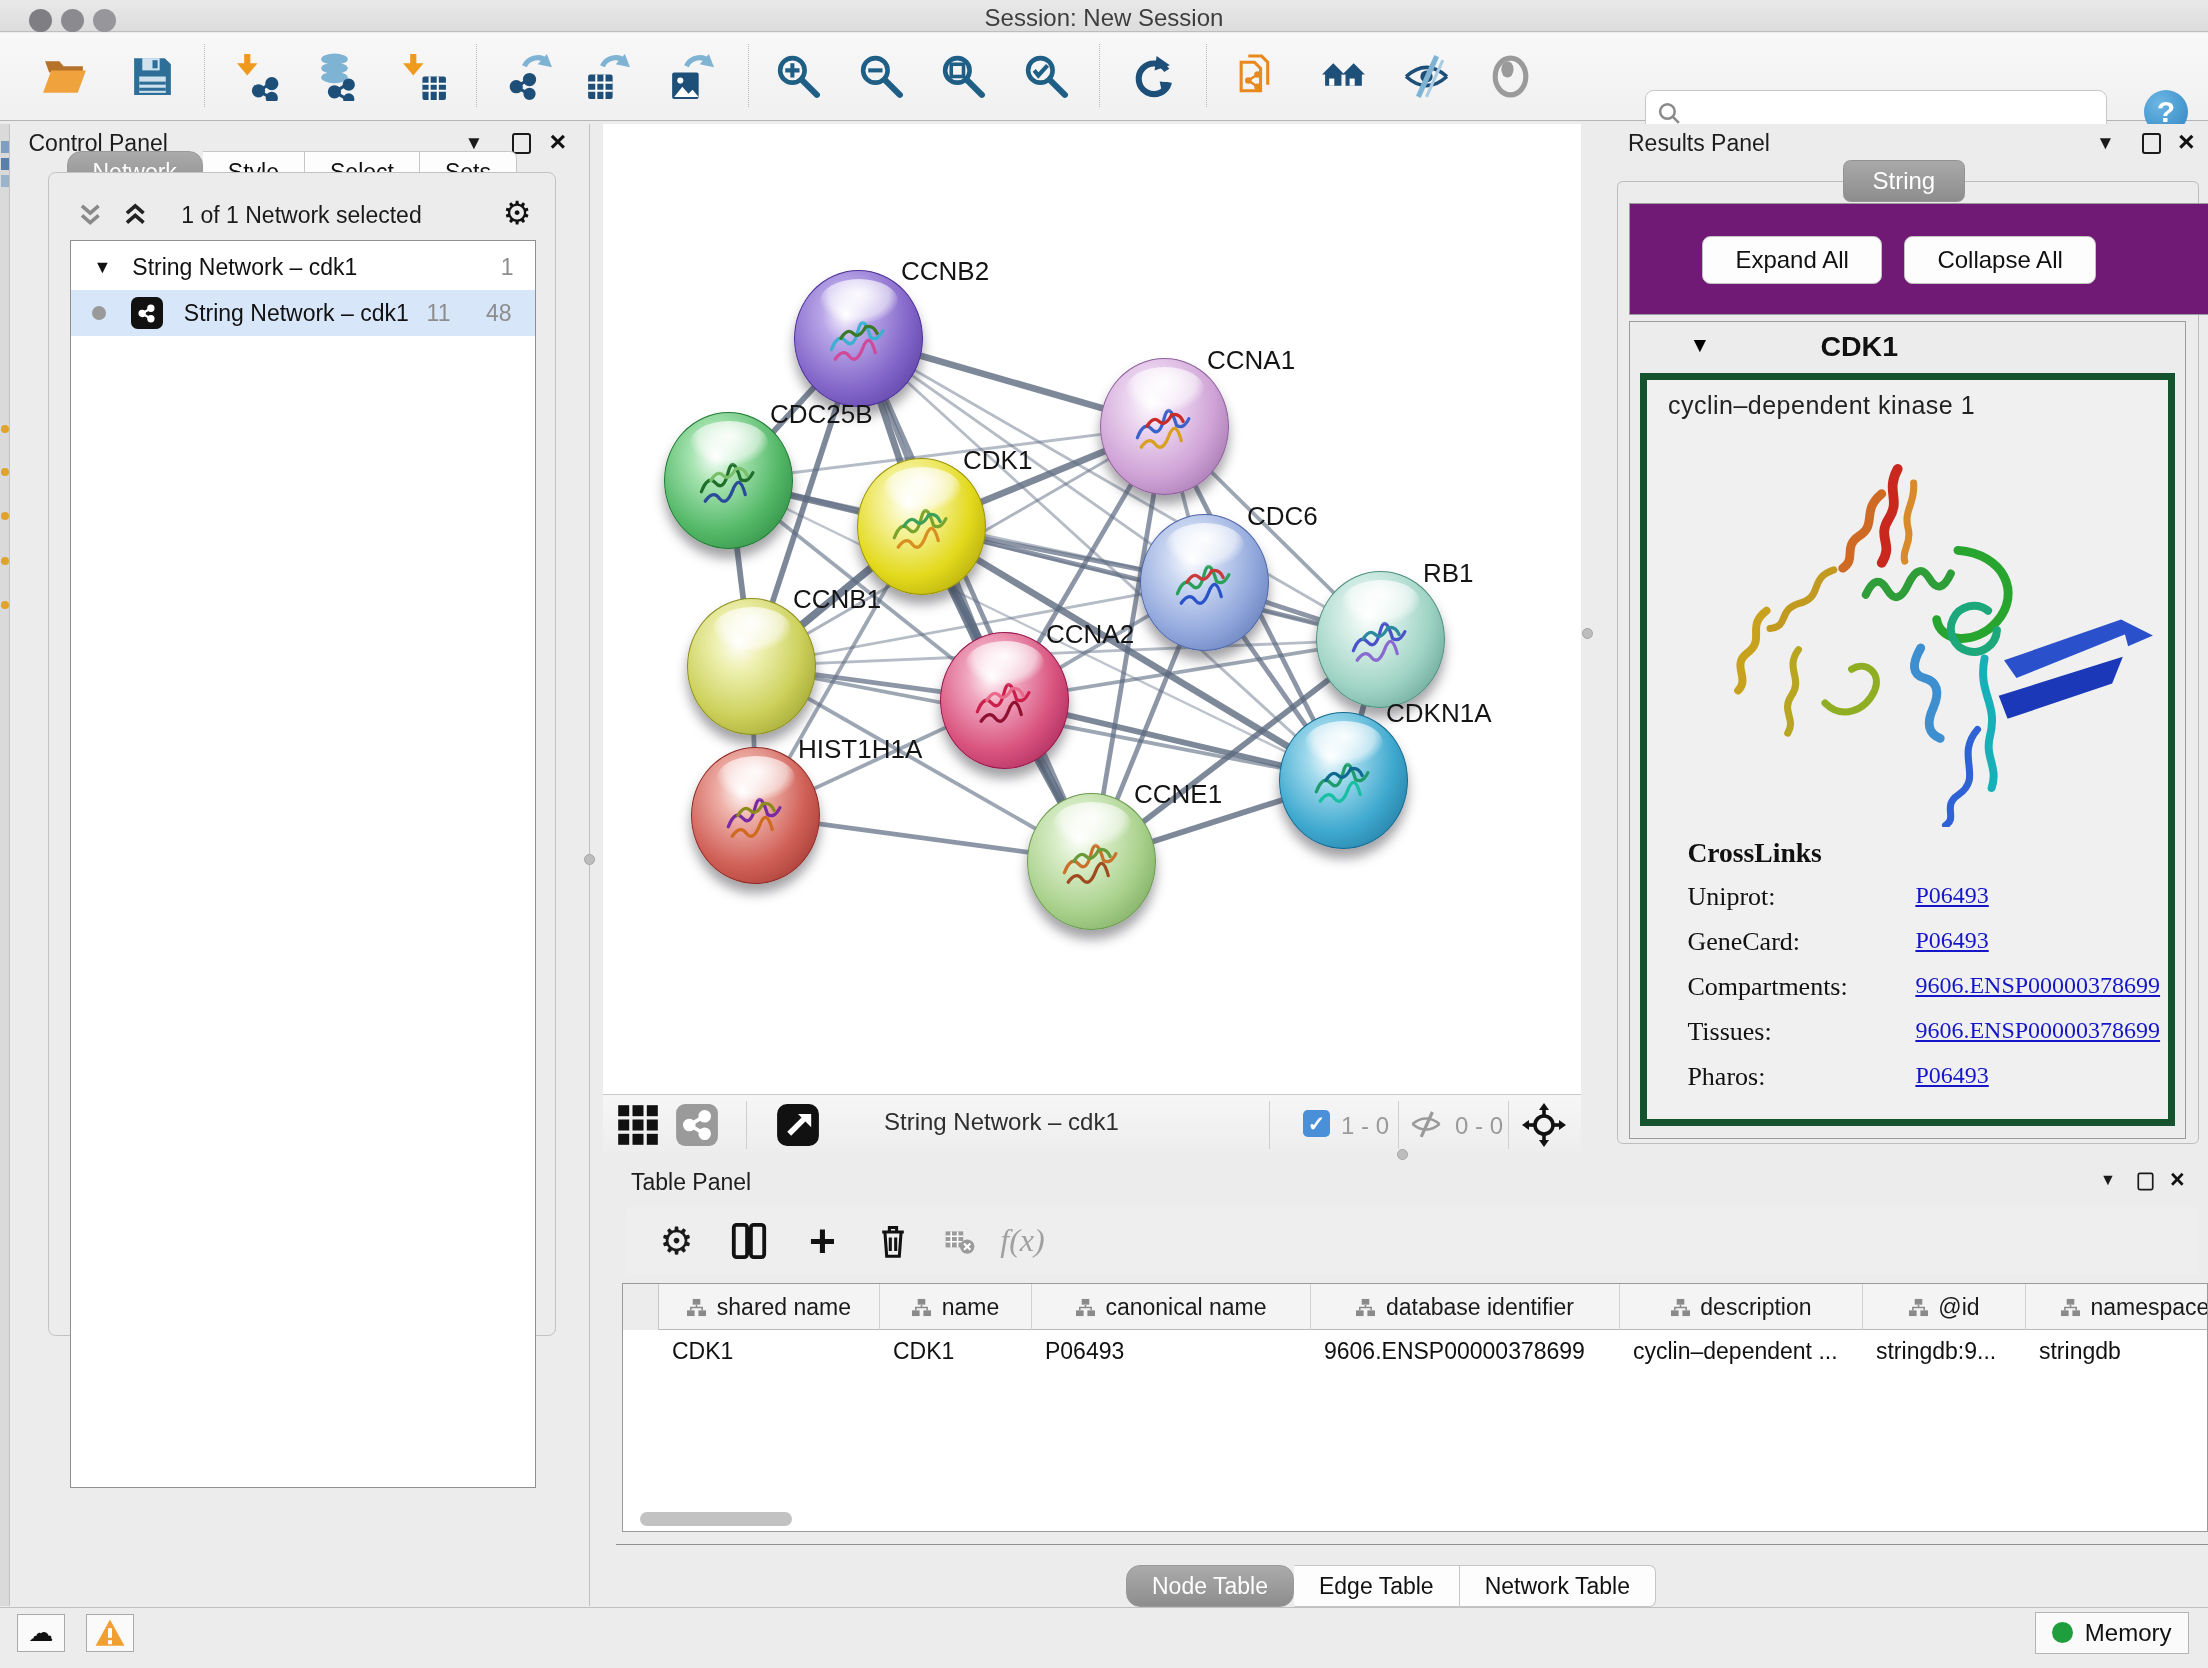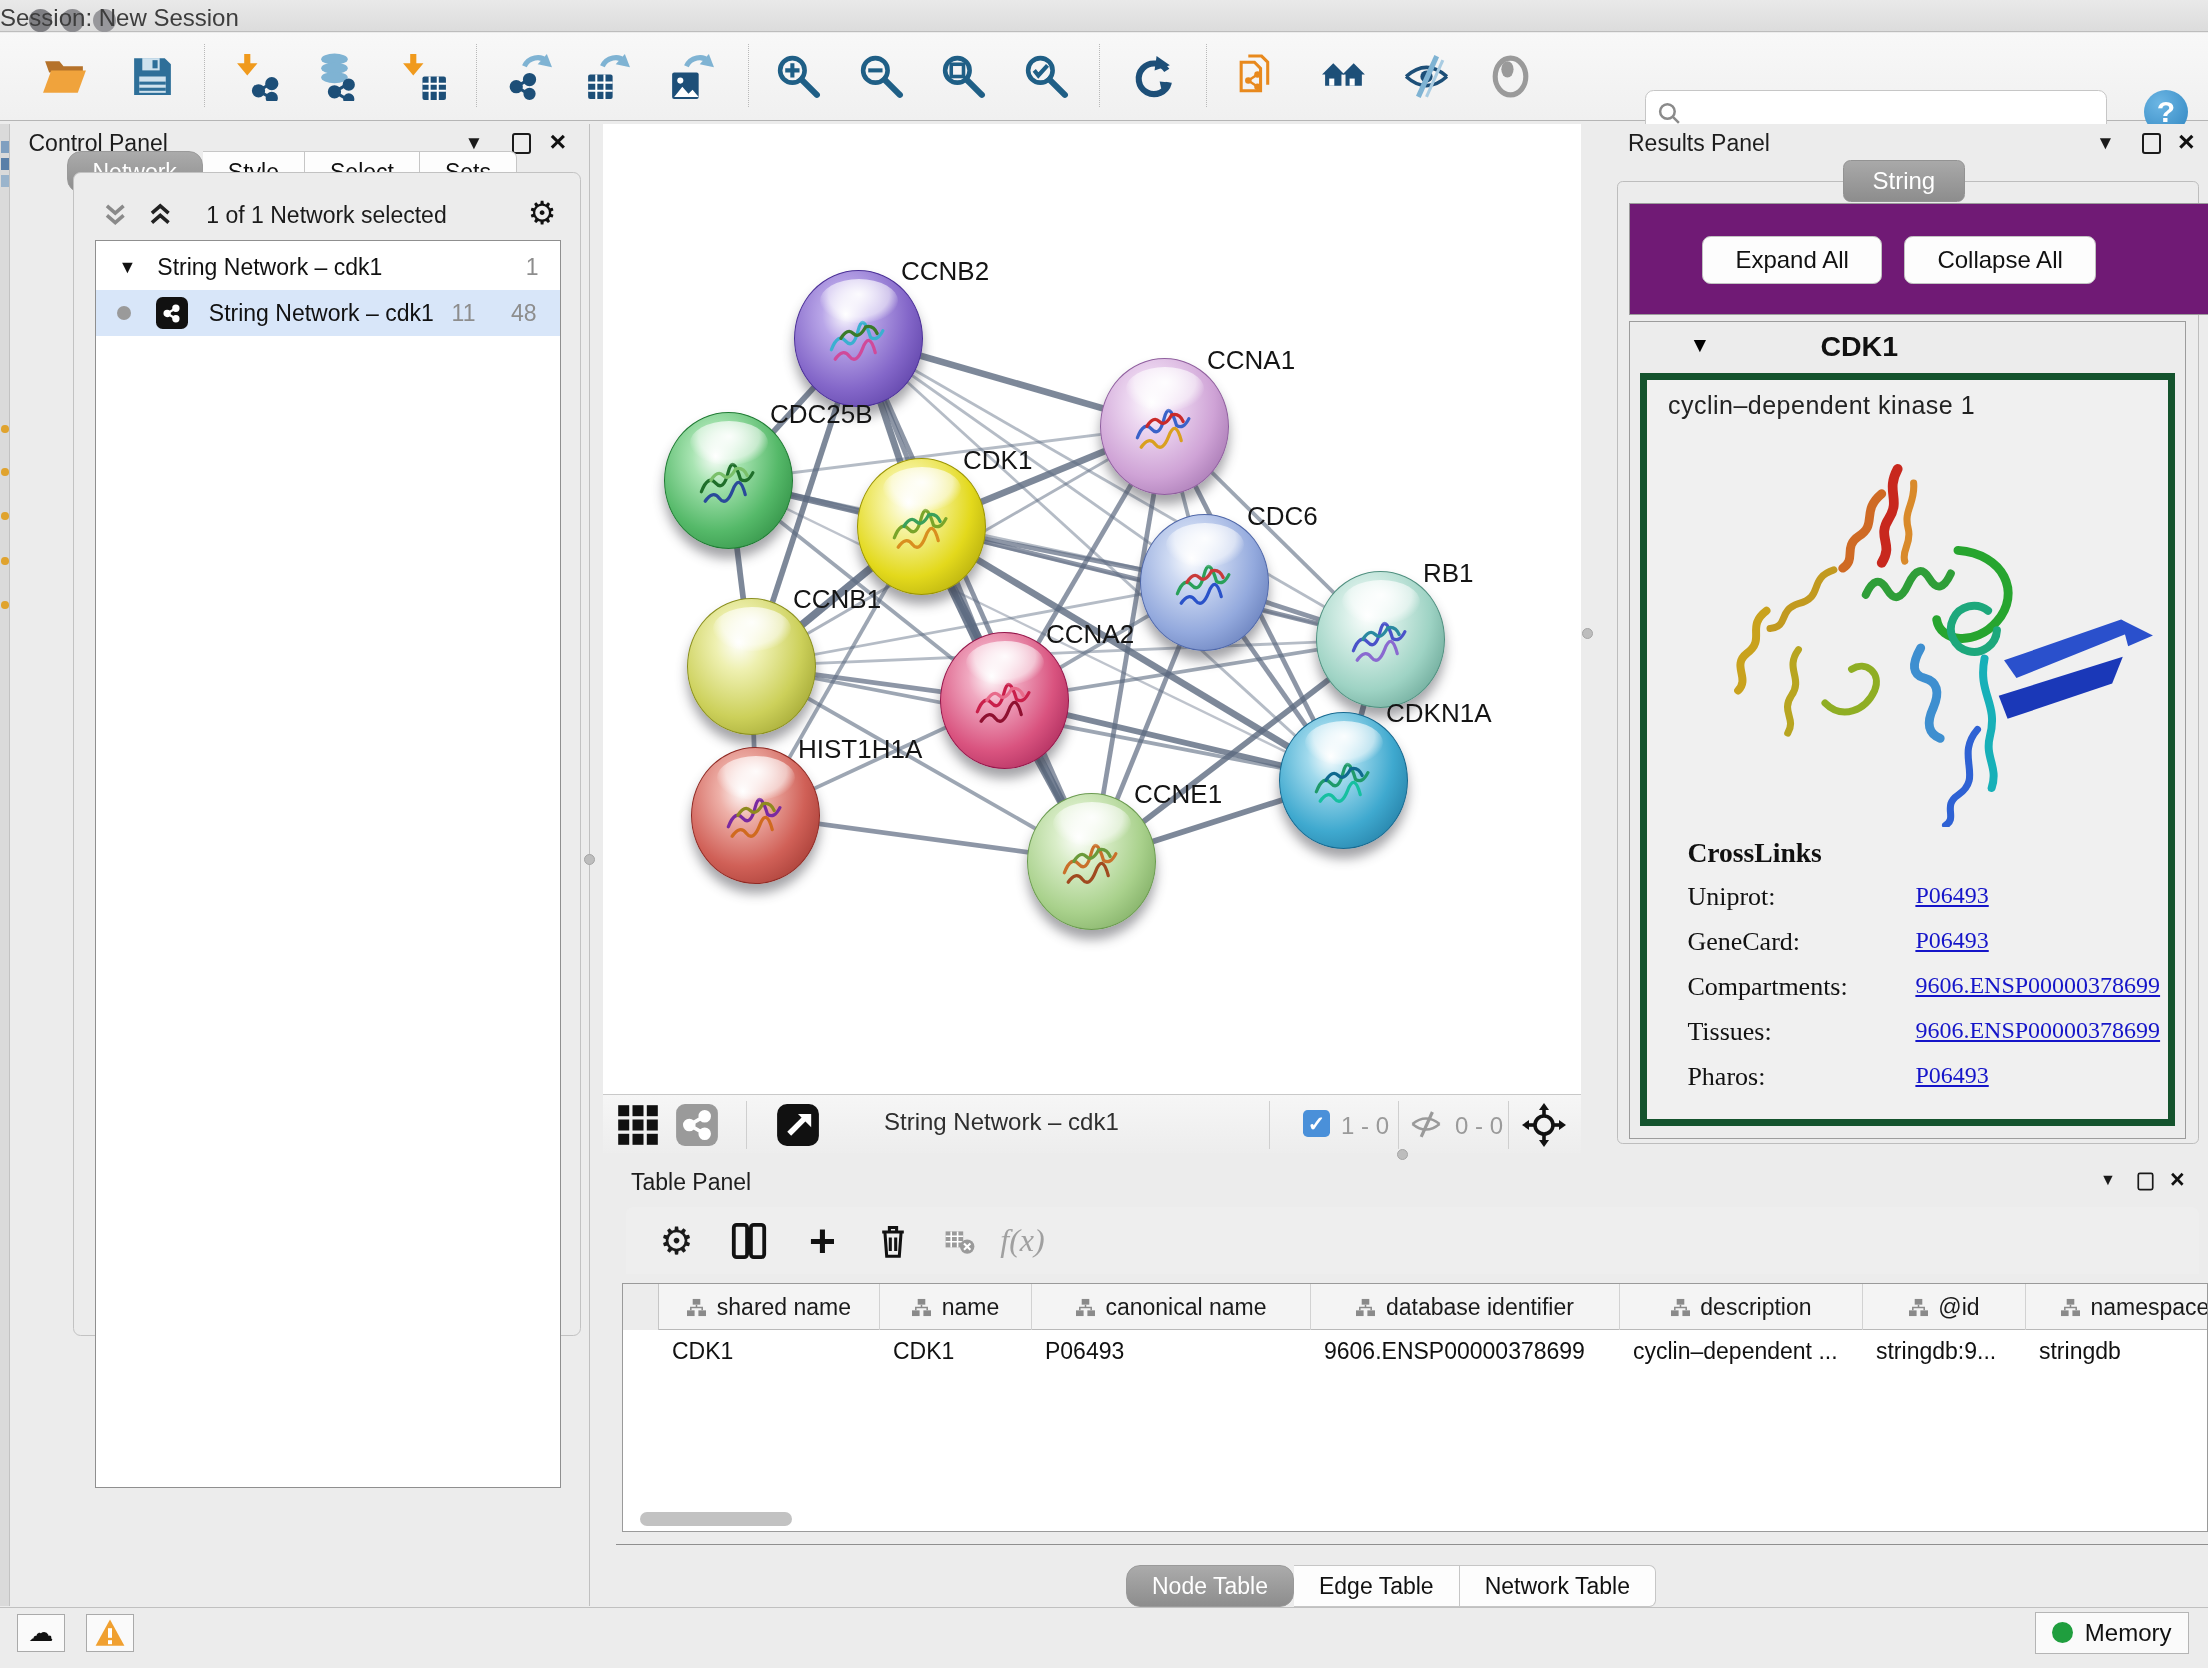--- a/index.html
+++ b/index.html
@@ -7,21 +7,21 @@
   body { font-family:"Liberation Sans", sans-serif; }
   #window { position:relative; width:2208px; height:1668px; background:#ececec; overflow:hidden; }
 
   
   #titlebar { position:absolute; left:0; top:0; width:2208px; height:32px;
     background:linear-gradient(#e9e9e9,#dcdcdc); border-bottom:1px solid #bdbdbd; }
   .traffic { position:absolute; top:8.6px; width:23px; height:23px; border-radius:50%; }
   #tl-close { left:28.5px; background:#7f7f83; }
   #tl-min   { left:61px; background:#8b8b8f; }
   #tl-max   { left:93px; background:#97979b; }
-  #window-title { position:absolute; top:3.8px; left:0; width:100%; text-align:left;
+  #window-title { position:absolute; top:3.8px; left:0; width:100%; text-align:center;
     font-size:24px; color:#3d3d3d; }
 
   
   #toolbar { position:absolute; left:0; top:33px; width:2208px; height:88px;
     background:linear-gradient(#f8f8f8,#f0f0f0); border-bottom:1.9px solid #b5b5b5; }
   .tbtn { position:absolute; top:13.3px; width:61px; height:61px; display:flex;
     align-items:center; justify-content:center; }
   .tbtn svg { width:49px; height:49px; }
   .tsep { position:absolute; top:11.4px; height:63px; width:0;
     border-left:1.9px dotted #b8b8b8; }
@@ -50,21 +50,21 @@
   #cp-close { position:absolute; left:540px; top:6.7px; }
 
   .tabbar { position:absolute; display:flex; }
   .tab { height:42px; padding:0 25px; display:flex; align-items:center; justify-content:center;
     font-size:23px; background:#fdfdfd; border:1px solid #c6c6c6; border-left:none; color:#111; }
   .tab:first-child { border-left:1px solid #c6c6c6; border-radius:6.7px 0 0 6.7px; }
   .tab:last-child { border-radius:0 6.7px 6.7px 0; }
   .tab.active { background:linear-gradient(#ababab,#8d8d8d); color:#fff; border-color:#9a9a9a; border-radius:14px; }
   #cp-tabs { left:57px; top:27px; }
 
-  #cp-box { position:absolute; left:63px; top:48px; width:508px; height:1164px;
+  #cp-box { position:absolute; left:38px; top:48px; width:508px; height:1164px;
     background:#ececec; border:1.9px solid #c2c2c2; border-radius:7.6px; }
   #cp-toolrow { position:absolute; left:0; top:21px; width:100%; height:42px; }
   #cp-chevrons { position:absolute; left:27px; top:5.7px; display:flex; gap:17px; }
   #cp-chevrons svg { width:28.5px; height:28.5px; }
   #cp-selstatus { position:absolute; left:0; width:100%; text-align:center; top:7.6px; font-size:23px; color:#1a1a1a; }
   #cp-gear { position:absolute; right:23px; top:0px; font-size:32px; color:#111; }
 
   #cp-tree { position:absolute; left:21px; top:67px; width:466px; height:1248px; background:#fff; border:1.9px solid #8f8f8f; }
   .tree-row { position:absolute; left:0; width:100%; height:46px; display:flex; align-items:center; }
   .tree-caret { font-size:18px; color:#111; margin-left:23px; }

